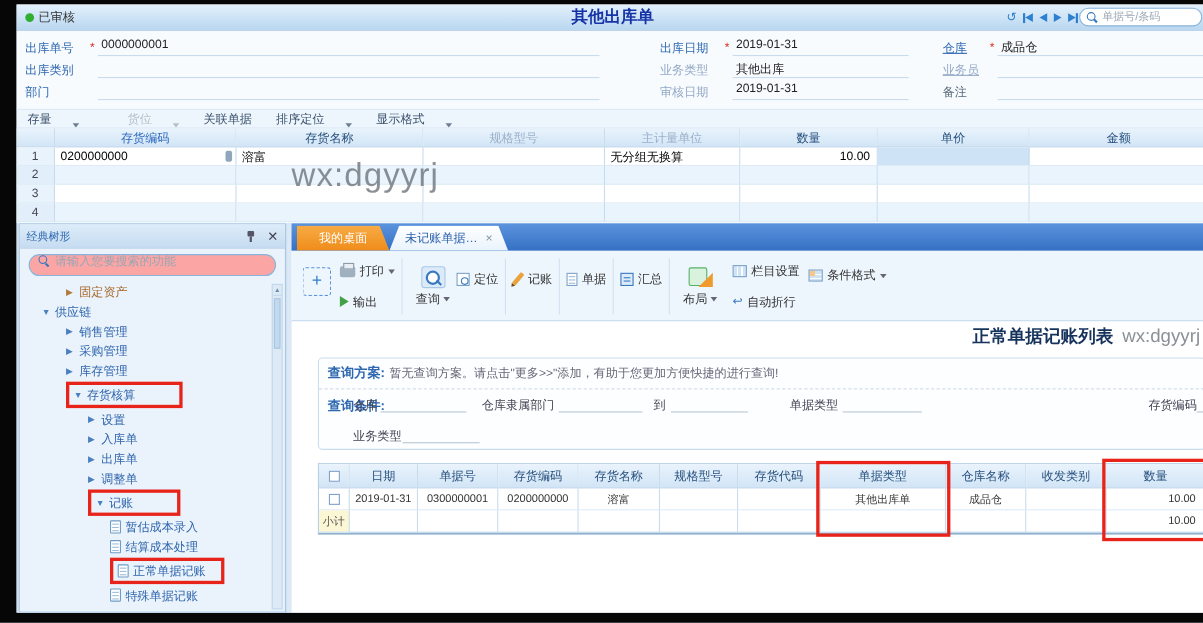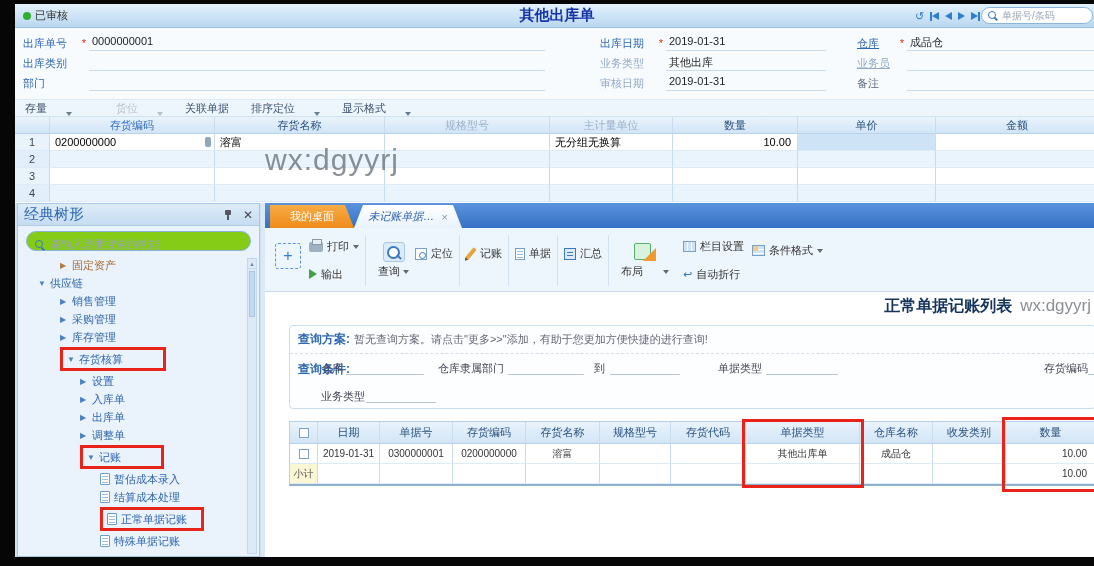--- a/index.html
+++ b/index.html
@@ -70,28 +70,28 @@
   .refbtn { margin-left:auto; margin-right:3px; width:6px; height:10px; background:#8fa6bd; border-radius:2px; flex:none;}
   .wm1 { position:absolute; left:250px; top:26px; font-size:30px; color:#6e757c; opacity:.8; letter-spacing:1px;}
 
   
   .bottom { position:absolute; left:0; top:199px; width:1084px; height:354px; background:#cfe0ef;}
 
   
   .sidebar { position:absolute; left:2px; top:0; width:243px; height:354px; background:#eaf3fb; border:1px solid #aac8e4;}
   .sb-head { height:22px; background:linear-gradient(#ddecf9,#c6dcf1); border-bottom:1px solid #b3cde7;
     display:flex; align-items:center; padding:0 6px; }
-  .sb-title { font-size:15px; color:#2e68b1; flex:1;}
+  .sb-title { font-size:10px; color:#2e68b1; flex:1;}
   .pin { position:relative; width:10px; height:12px; margin-right:10px; cursor:pointer;}
   .pin::before { content:''; position:absolute; left:2px; top:1px; width:6px; height:5px; background:#556; border-radius:1px;}
   .pin::after { content:''; position:absolute; left:4.5px; top:6px; width:1.5px; height:5px; background:#556;}
   .sb-close { font-size:12px; color:#445; cursor:pointer; line-height:10px;}
   .sb-search { height:30px; display:flex; align-items:center; padding:0 8px;}
-  .sb-pill { flex:1; height:20px; background:#84cc16; border:1px solid #8ab4dc; border-radius:10px;
-    display:flex; align-items:flex-end; padding:0 8px; gap:5px;}
+  .sb-pill { flex:1; height:20px; background:#fca5a5; border:1px solid #8ab4dc; border-radius:10px;
+    display:flex; align-items:flex-start; padding:0 8px; gap:5px;}
   .sb-pill input { border:none; outline:none; flex:1; font-size:11px; background:transparent; color:#444;}
   .sb-pill input::placeholder { color:#9aa6b4;}
   .tree { position:absolute; left:0; top:52px; right:14px; bottom:0; overflow:hidden;}
   .titem { height:18px; display:flex; align-items:center; font-size:11px; color:#2f65ad; cursor:pointer; white-space:nowrap;}
   .lv0{padding-left:20px;} .lv1{padding-left:42px;} .lv2{padding-left:62px;} .lv3{padding-left:82px;}
   .chev { font-size:8px; color:#4a7fc1; width:12px; flex:none;}
   .orange { color:#a8662a;} .orange .chev{ color:#b07a3a;}
   .dicon { width:10px; height:12px; background:#fff; border:1px solid #6d9cc6; border-radius:1px; margin-right:4px; flex:none; position:relative;}
   .dicon::before { content:''; position:absolute; left:1px; top:2px; right:1px; height:1px; background:#9fbcd8; box-shadow:0 3px 0 #9fbcd8, 0 6px 0 #9fbcd8;}
   .rbox { display:inline-flex; align-items:center; border:3px solid #e8231a; padding:0 4px; height:24px;}
@@ -104,21 +104,21 @@
 
   
   .panel { position:absolute; left:250px; top:0; width:834px; height:354px; background:#fff;}
   .tabstrip { position:absolute; left:0; top:0; width:834px; height:25px;
     background:linear-gradient(#5b93dd,#3570c4); display:flex; align-items:flex-end;}
   .tab1 { margin-left:5px; height:23px; min-width:84px; background:linear-gradient(#f7ab45,#ef8c1a);
     color:#fff; font-size:11px; display:flex; align-items:center; justify-content:center; padding:0 12px;
     clip-path:polygon(0 0, calc(100% - 9px) 0, 100% 100%, 0 100%); cursor:pointer;}
   .tab2 { height:23px; min-width:108px; background:linear-gradient(#ffffff,#e9f3fc);
     color:#2c5fae; font-size:11px; display:flex; align-items:center; justify-content:center; gap:7px; padding:0 14px;
-    clip-path:polygon(9px 0, calc(100% - 9px) 0, 100% 100%, 0 100%); cursor:pointer;font-style:italic;}
+    clip-path:polygon(9px 0, calc(100% - 9px) 0, 100% 100%, 0 100%); cursor:pointer;}
   .tab2 .x { color:#8a99a8; font-size:11px;}
 
   .ptoolbar { position:absolute; left:0; top:25px; width:834px; height:64px; background:#eef6fd;
     border-bottom:1px solid #c9dcee; display:flex; align-items:stretch; padding:5px 0 3px 10px;}
   .plus { width:26px; height:26px; margin-top:10px; border:1px dashed #5b93dd; border-radius:3px;
     color:#2d7fd0; font-size:16px; display:flex; align-items:center; justify-content:center; cursor:pointer;}
   .tsep { width:1px; background:#d3e2f0; margin:2px 6px;}
   .tgroup { display:flex; flex-direction:column; justify-content:space-around; margin-left:8px;}
   .tbtn { display:flex; align-items:center; gap:4px; font-size:11px; color:#333; cursor:pointer; white-space:nowrap;}
   .single { margin-top:13px; align-self:flex-start;}
@@ -484,21 +484,21 @@
               <span>单据</span>
             </div>
         <div class="tsep"></div>
         <div class="tbtn single">
               <span class="i-sum"></span>
               <span>汇总</span>
             </div>
         <div class="tsep"></div>
         <div class="bigbtn">
           <span class="i-layout"></span>
-          <span style="display:flex;align-items:center;gap:20px;">
+          <span style="display:flex;align-items:center;gap:3px;">
                 <span>布局</span>
                 <span class="arr8"></span>
               </span>
         </div>
         <div class="tgroup">
           <div class="tbtn">
                 <span class="i-cols"></span>
                 <span>栏目设置</span>
               </div>
           <div class="tbtn">

